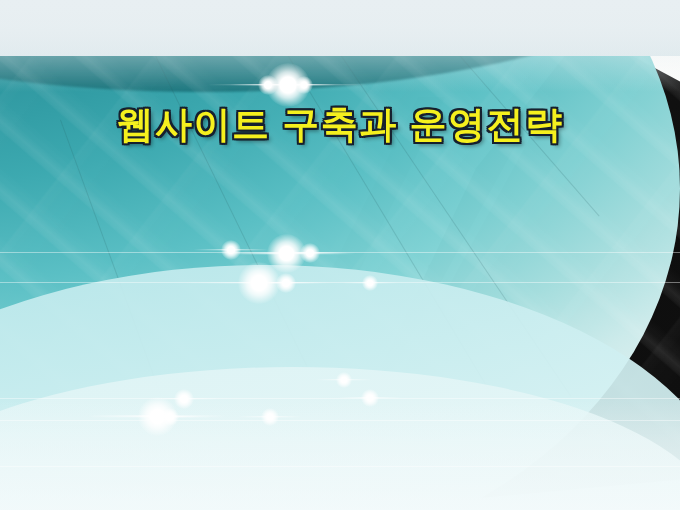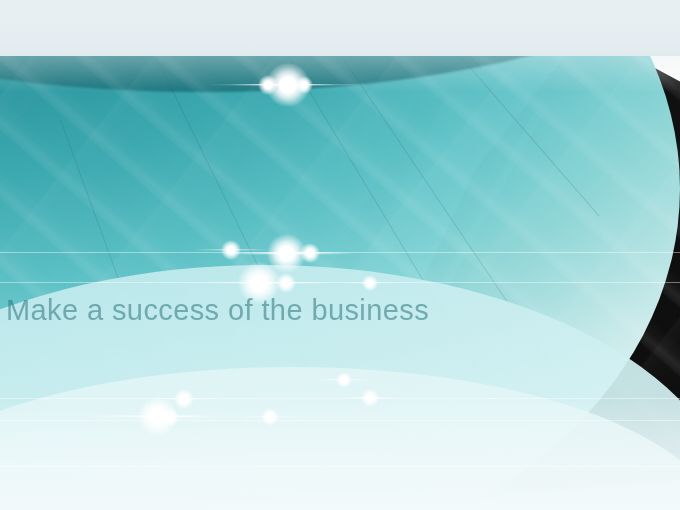--- a/index.html
+++ b/index.html
@@ -284,17 +284,17 @@
       <div class="spark" style="width: 15.6px; height: 15.6px; left: 362.2px; top: 275.2px;"></div>
       <div class="spark" style="width: 18.2px; height: 18.2px; left: 360.9px; top: 388.9px;"></div>
       <div class="spark" style="width: 20.8px; height: 20.8px; left: 173.6px; top: 388.6px;"></div>
       <div class="spark" style="width: 39px; height: 39px; left: 137.5px; top: 396.5px;"></div>
       <div class="spark" style="width: 18.2px; height: 18.2px; left: 160.9px; top: 407.9px;"></div>
       <div class="spark" style="width: 18.2px; height: 18.2px; left: 260.9px; top: 407.9px;"></div>
       <div class="spark" style="width: 15.6px; height: 15.6px; left: 336.2px; top: 372.2px;"></div>
     </div>
 
   <div id="watermark">
-    <div id="wm-line1">Make a success of the business</div>
   </div>
 
+  <div id="title">웹사이트 구축과 운영전략</div>
 
 </div>
 
 </body></html>

